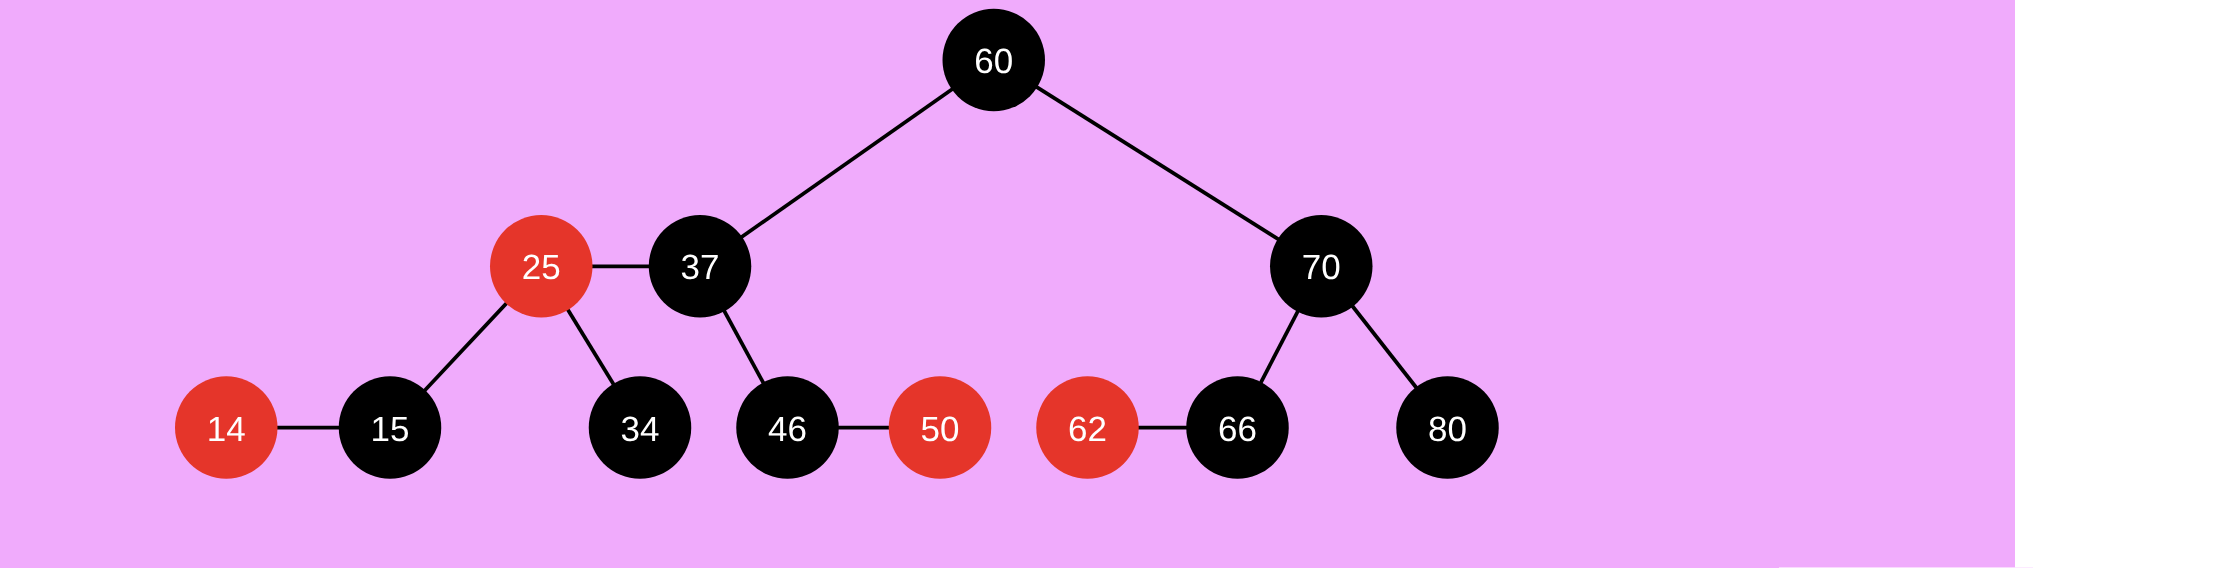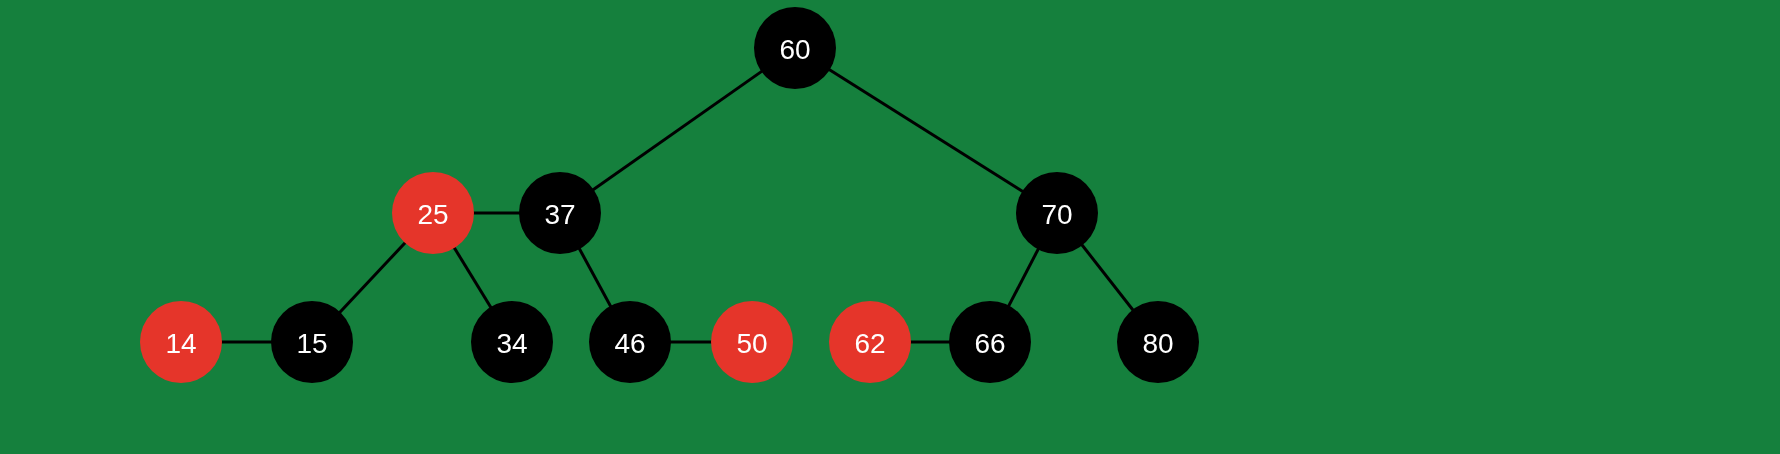--- a/index.html
+++ b/index.html
@@ -3,23 +3,23 @@
 <meta charset="utf-8">
 <style>
   html, body {
     margin: 0;
     padding: 0;
     background: #ffffff;
     font-family: "Liberation Sans", "DejaVu Sans", sans-serif;
   }
   .canvas-wrap {
     position: relative;
-    width: 1780px;
+    width: 1612px;
     height: 454px;
-    background: #15803d;
+    background: #f0abfc;
     overflow: hidden;
   }
   svg text {
     font-family: "Liberation Sans", "DejaVu Sans", sans-serif;
     font-size: 28px;
     fill: #ffffff;
     text-anchor: middle;
     dominant-baseline: central;
   }
 </style>

